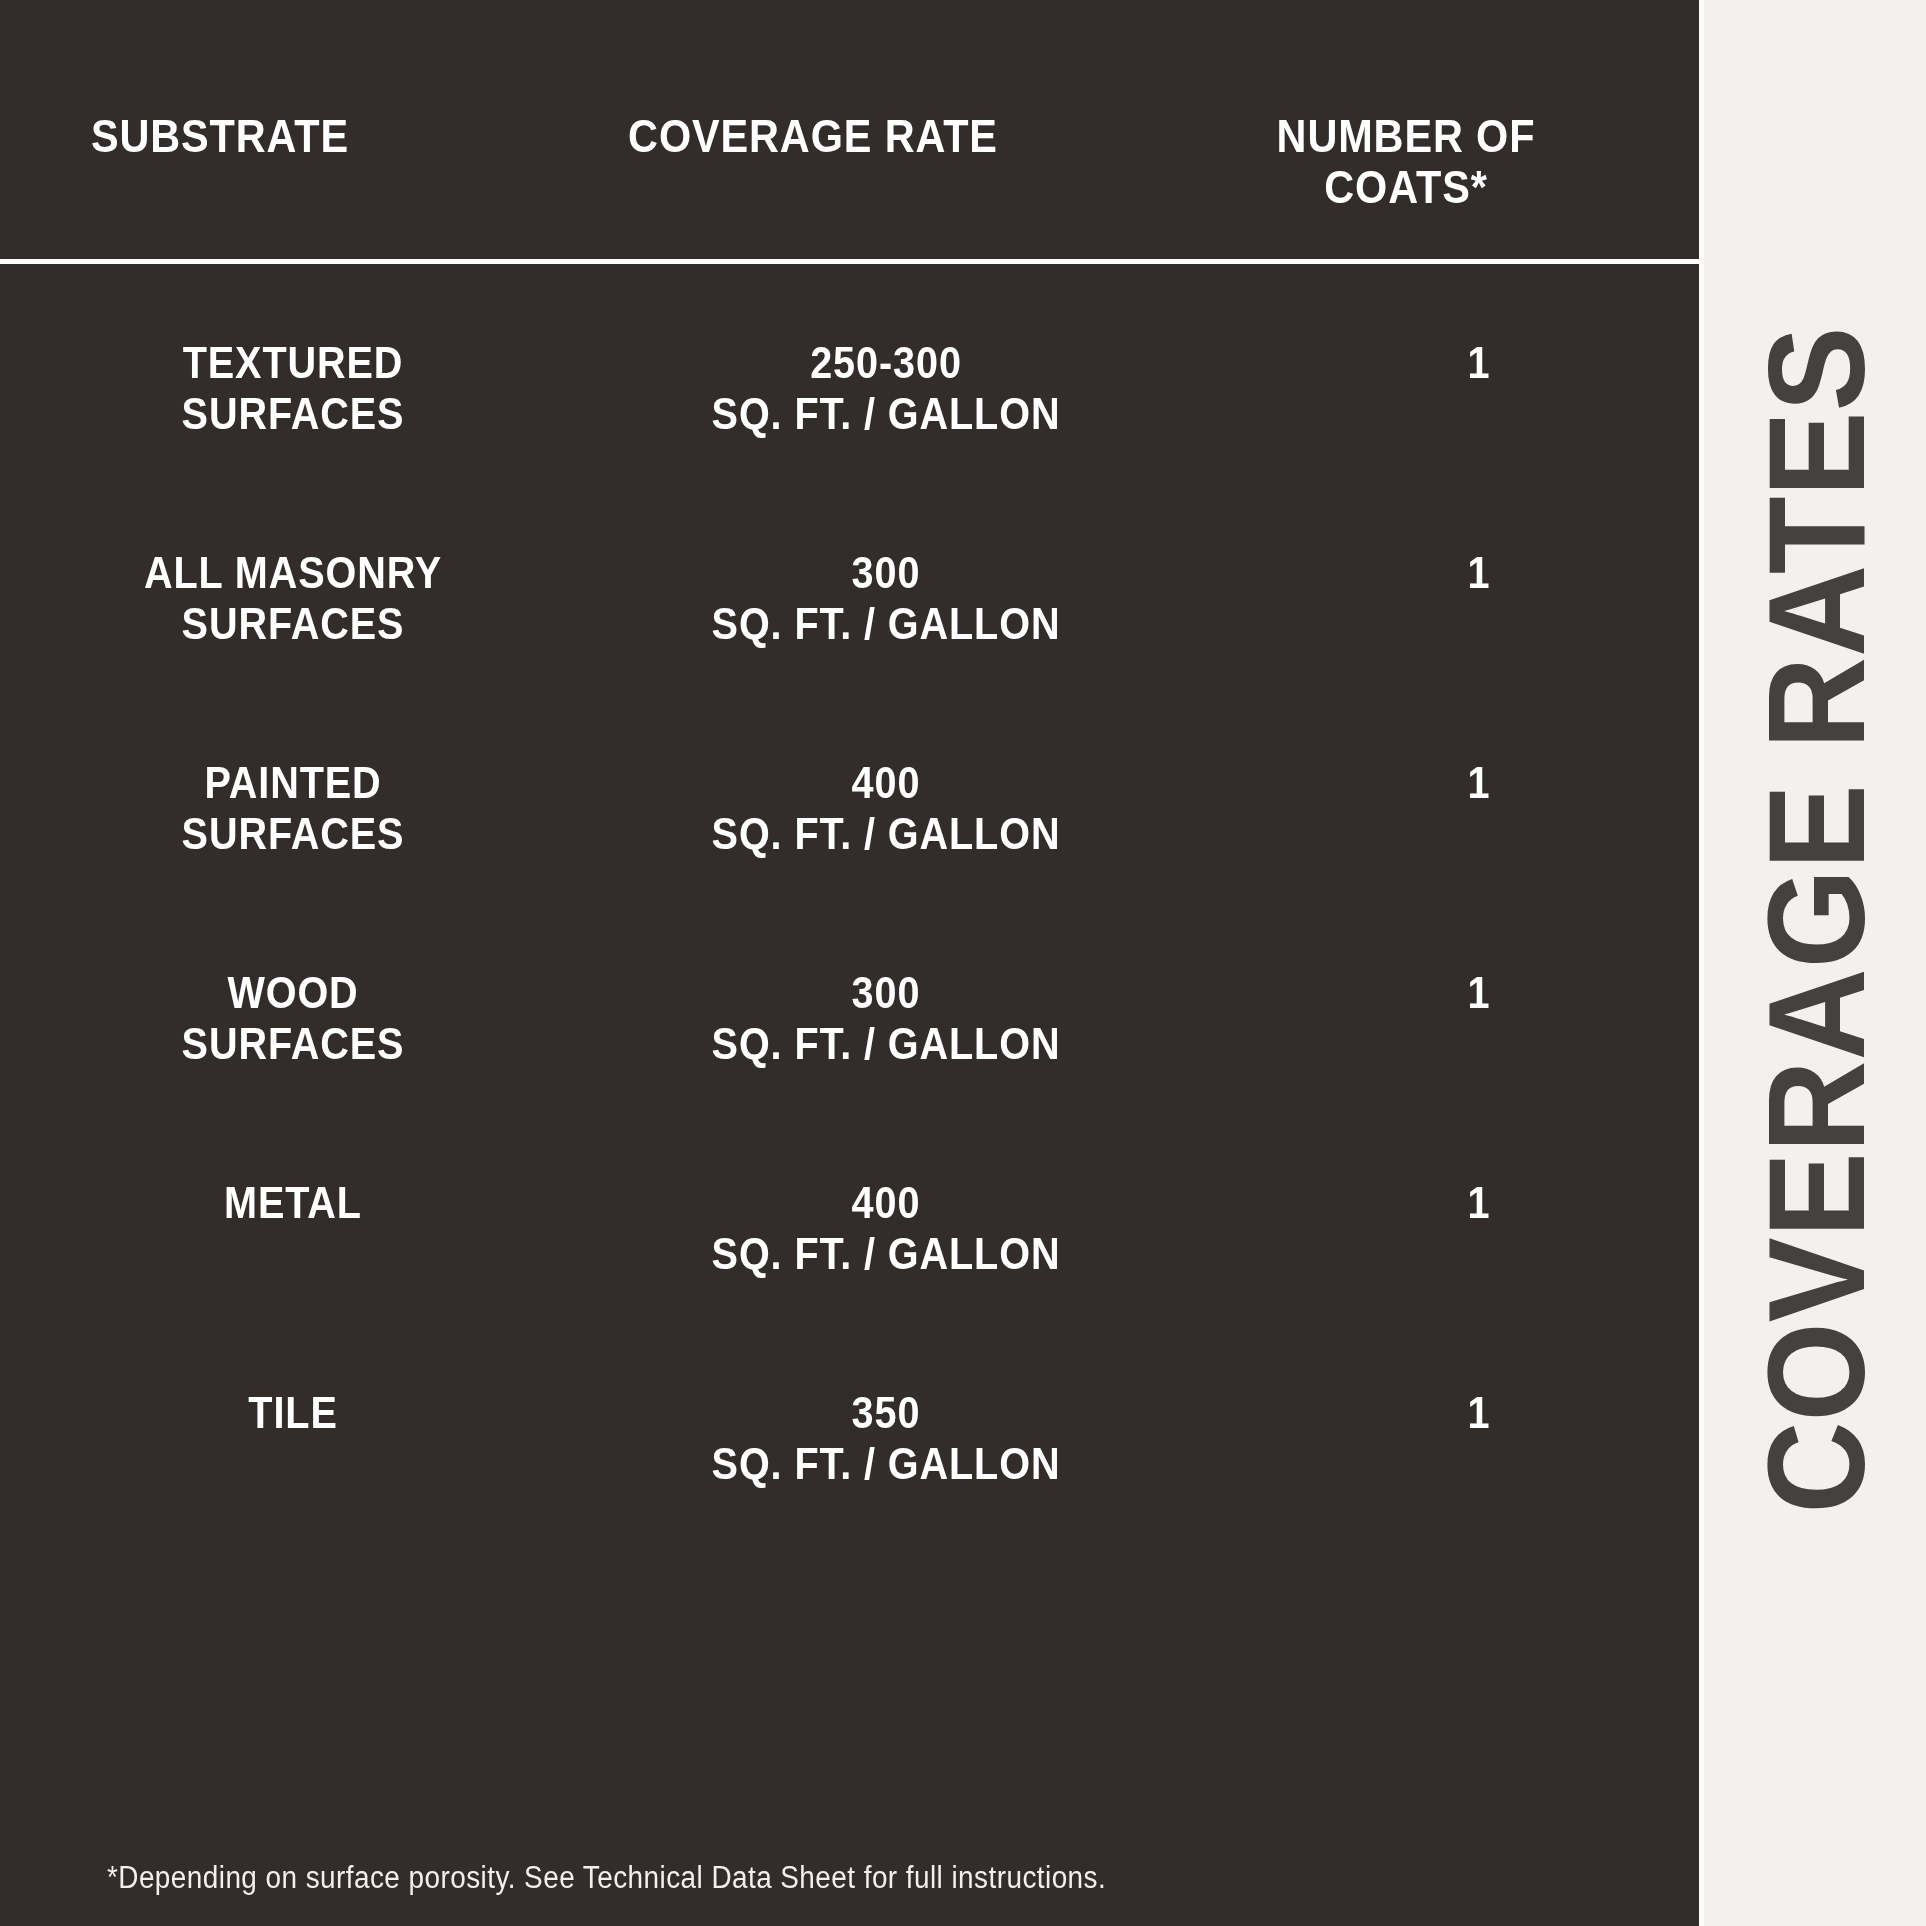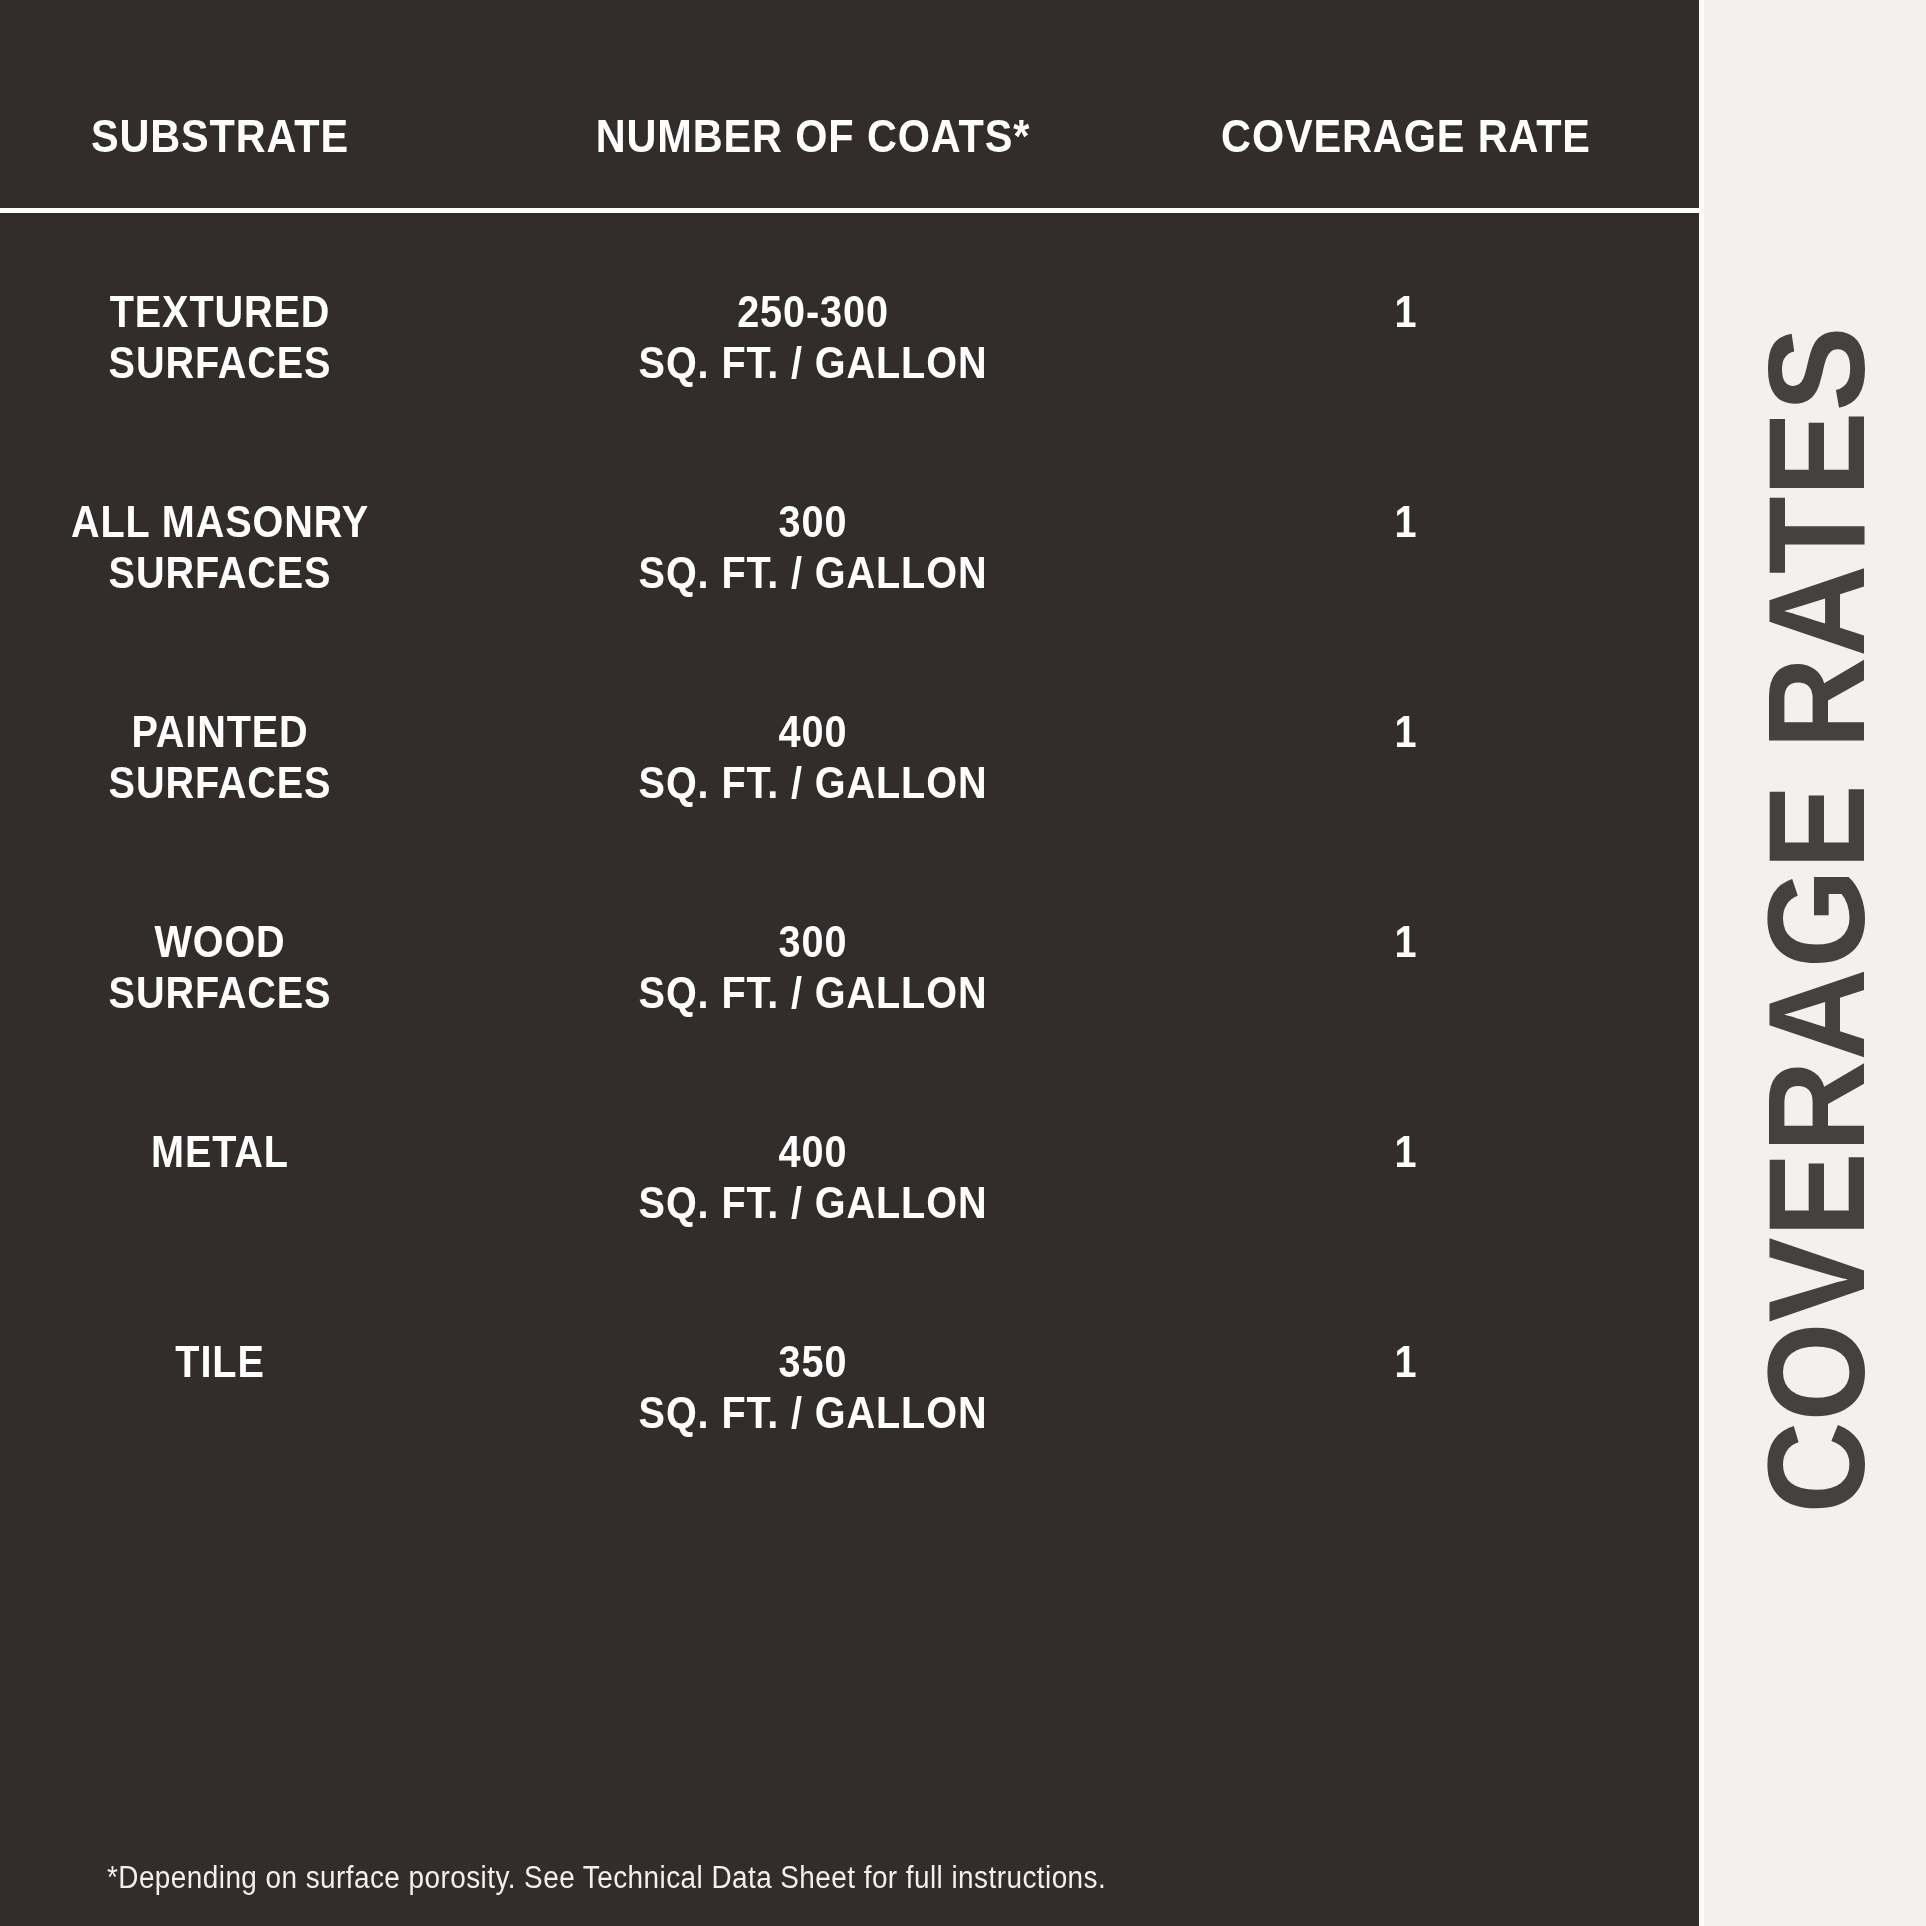--- a/index.html
+++ b/index.html
@@ -44,20 +44,21 @@
     width:100%;
     height:5px;
     margin-top:46px;
     background:var(--rule);
   }
   .tbody{
     margin-top:73px;
     display:flex;
     flex-direction:column;
     row-gap:108px;
+    align-items:flex-end;
   }
   .row{
     display:grid;
     grid-template-columns:440px 746px 440px;
   }
   .cell{
     text-align:center;
     color:var(--table-text);
     font-weight:700;
     font-size:44px;
@@ -100,24 +101,24 @@
 
 <div class="page">
 
   <div class="main">
 
     <div class="thead">
       <div class="th">
           <div class="cond">SUBSTRATE</div>
         </div>
       <div class="th">
+          <div class="cond">COVERAGE RATE</div>
+        </div>
+      <div class="th">
           <div class="cond">NUMBER OF COATS*</div>
-        </div>
-      <div class="th">
-          <div class="cond">COVERAGE RATE</div>
         </div>
     </div>
 
     <div class="rule"></div>
 
     <div class="tbody">
 
       <div class="row">
         <div class="cell">
           <div class="cond">TEXTURED</div>

